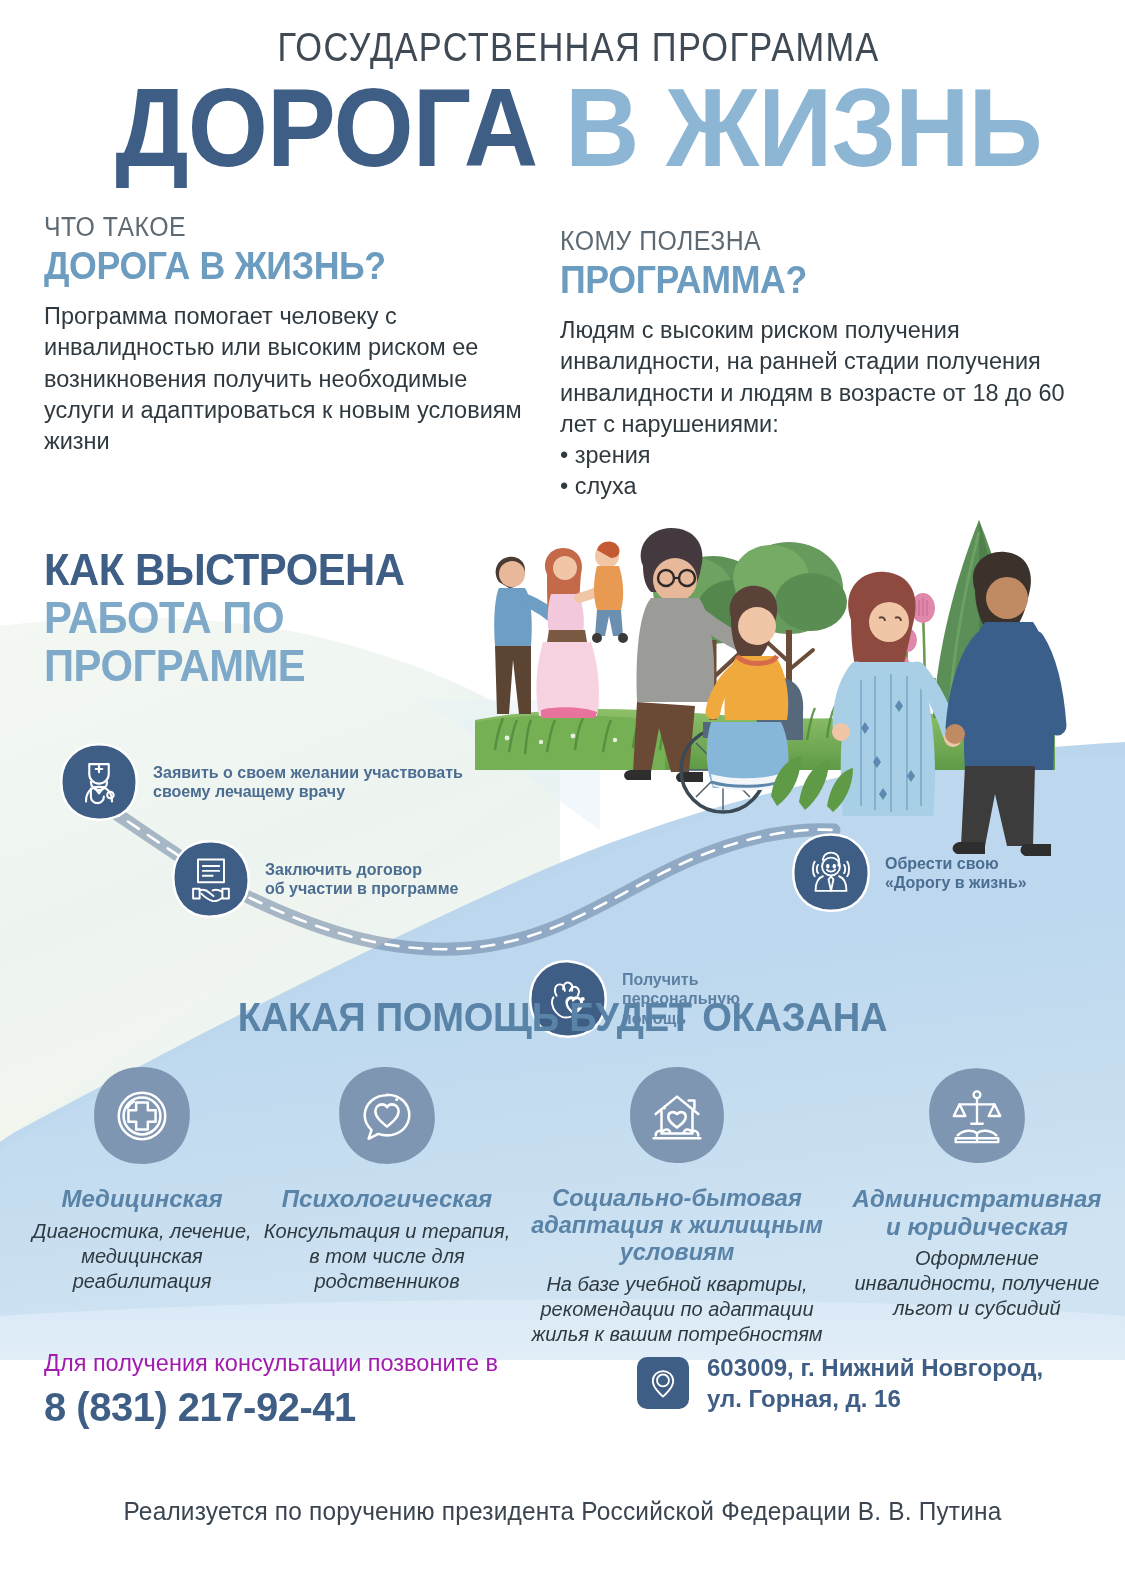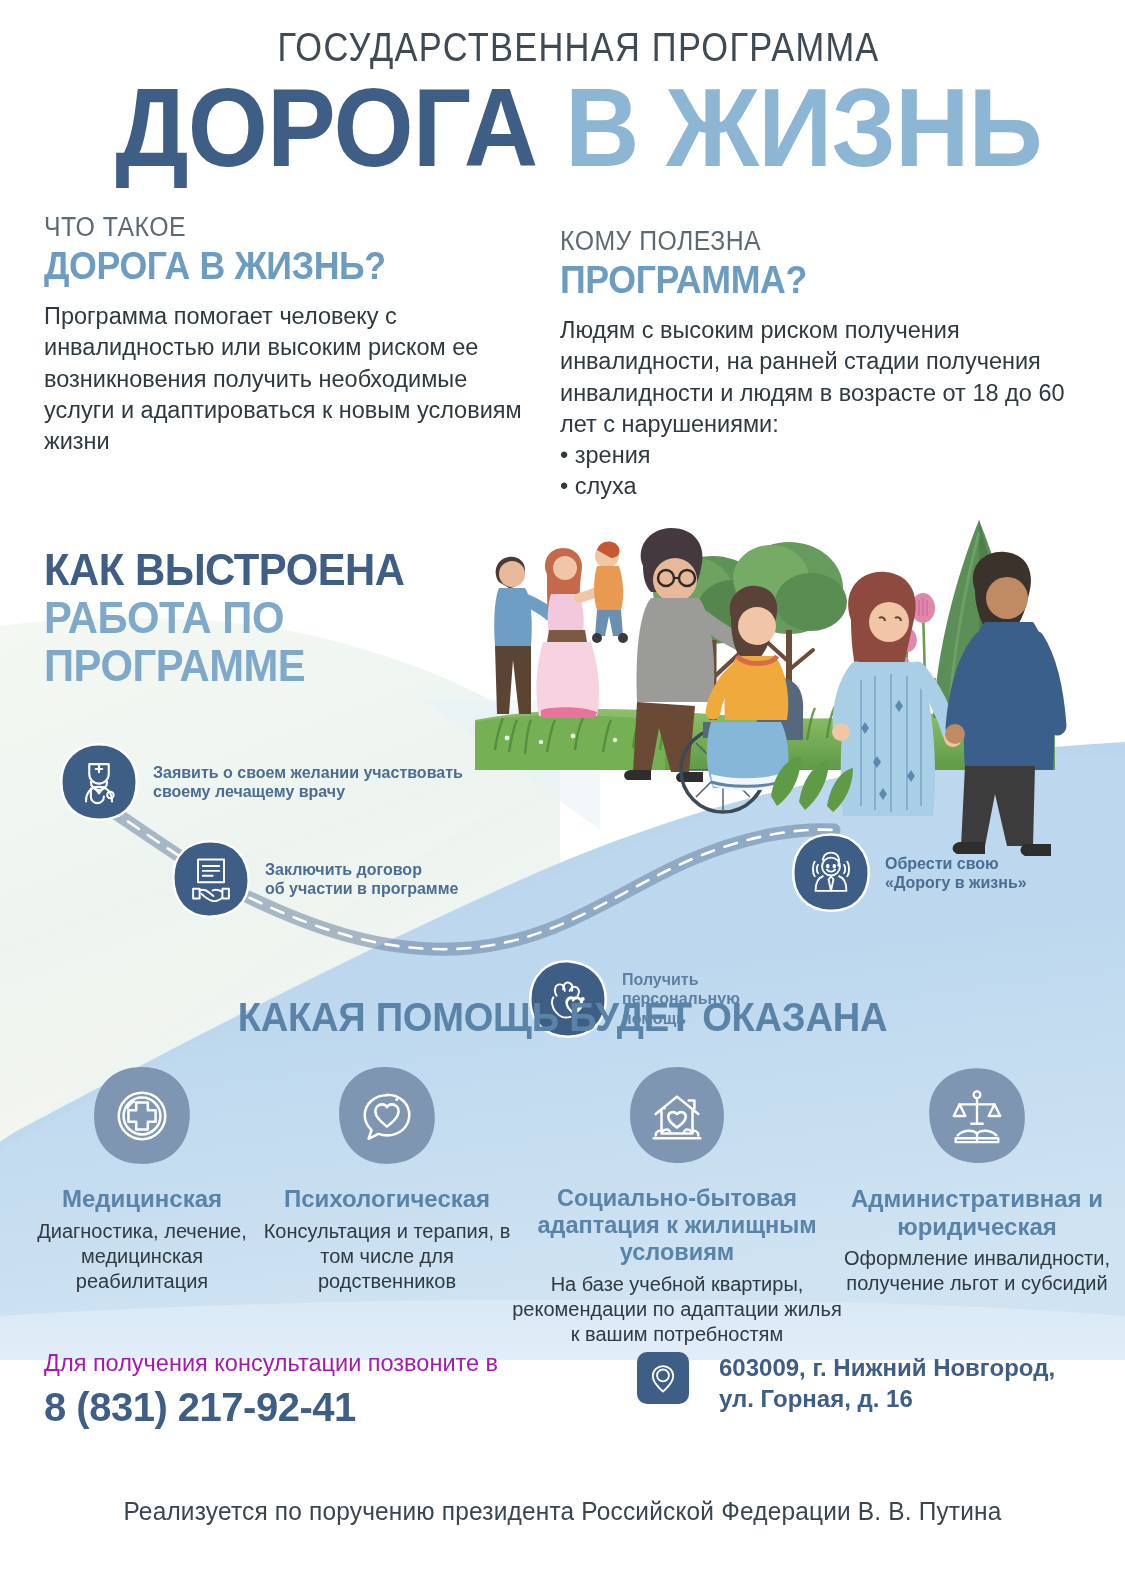--- a/index.html
+++ b/index.html
@@ -69,36 +69,36 @@
   .s3 { left:527px; top:926px;  width:290px;margin-top:32px; }
   .s4 { left:790px; top:832px;  width:310px; }
 
   
   .help-title {
     position:absolute; top:994px; left:0; width:1125px; text-align:center; z-index:7;
     font-size:41px; font-weight:bold; color:#5a83a8; letter-spacing:-.3px;
     transform:scaleX(.93); transform-origin:center;
   }
   .help-grid { position:absolute; top:1064px; left:0; width:1125px; z-index:7; display:flex; }
-  .help-item { text-align:center; }
+  .help-item { text-align:center;font-style:italic; }
   .hi1 { width:240px; margin-left:22px; }
   .hi2 { width:250px;text-align:center; }
   .hi3 { width:330px; }
   .hi4 { width:270px; }
   .help-badge { width:104px; height:104px; margin:0 auto; position:relative; display:flex; align-items:center; justify-content:center; }
   .help-ico { position:relative; z-index:2; width:62px; height:62px; }
   .help-h { font-size:24px; font-weight:bold; color:#5a83a8; line-height:1.15; margin-top:17px; }
   .help-h.wide { font-size:23.5px; }
   .help-p { font-size:20px; line-height:1.25; color:#2f3940; margin-top:6px; }
 
   
   .foot-left { position:absolute; left:44px; top:1348px; z-index:8; }
   .foot-lines { font-size:23.5px; line-height:1.3; color:#a21caf;text-align:center; }
   .phone { font-size:40px; font-weight:bold; color:#3f5e85; letter-spacing:-.5px; margin-top:6px; }
-  .foot-right { position:absolute; left:637px; top:1352px; z-index:8; display:flex; align-items:flex-start;gap:12px; }
+  .foot-right { position:absolute; left:637px; top:1352px; z-index:8; display:flex; align-items:center; }
   .pin-box {
     width:52px; height:52px; flex:0 0 52px; background:#3f5e85; border-radius:10px;
     display:flex; align-items:center; justify-content:center;
   }
   .addr { margin-left:18px; font-size:24px; font-weight:bold; line-height:1.3; color:#3f5e85; }
   .tagline {
     position:absolute; left:0; top:1496px; width:1125px; text-align:center; z-index:8;
     font-size:26px; color:#3a4550; letter-spacing:.2px;
     font-family:"Liberation Sans Narrow","Liberation Sans",sans-serif;
     transform:scaleX(.94); transform-origin:center;

